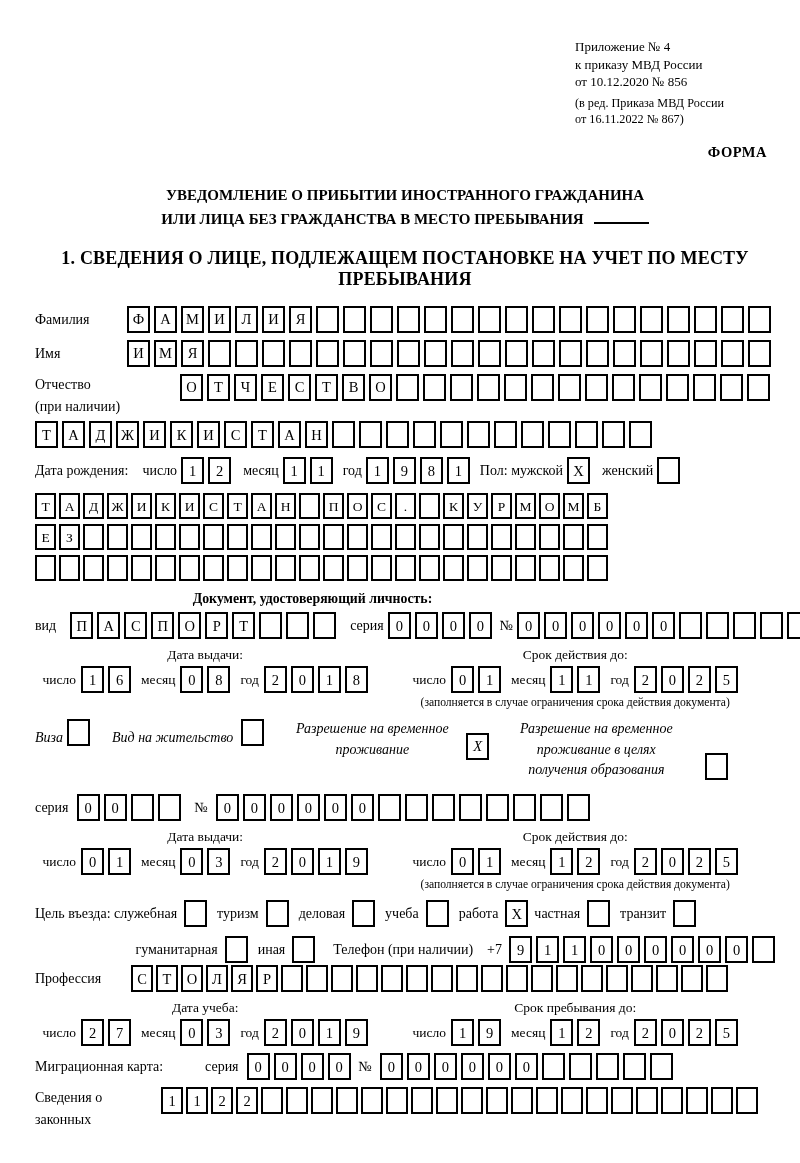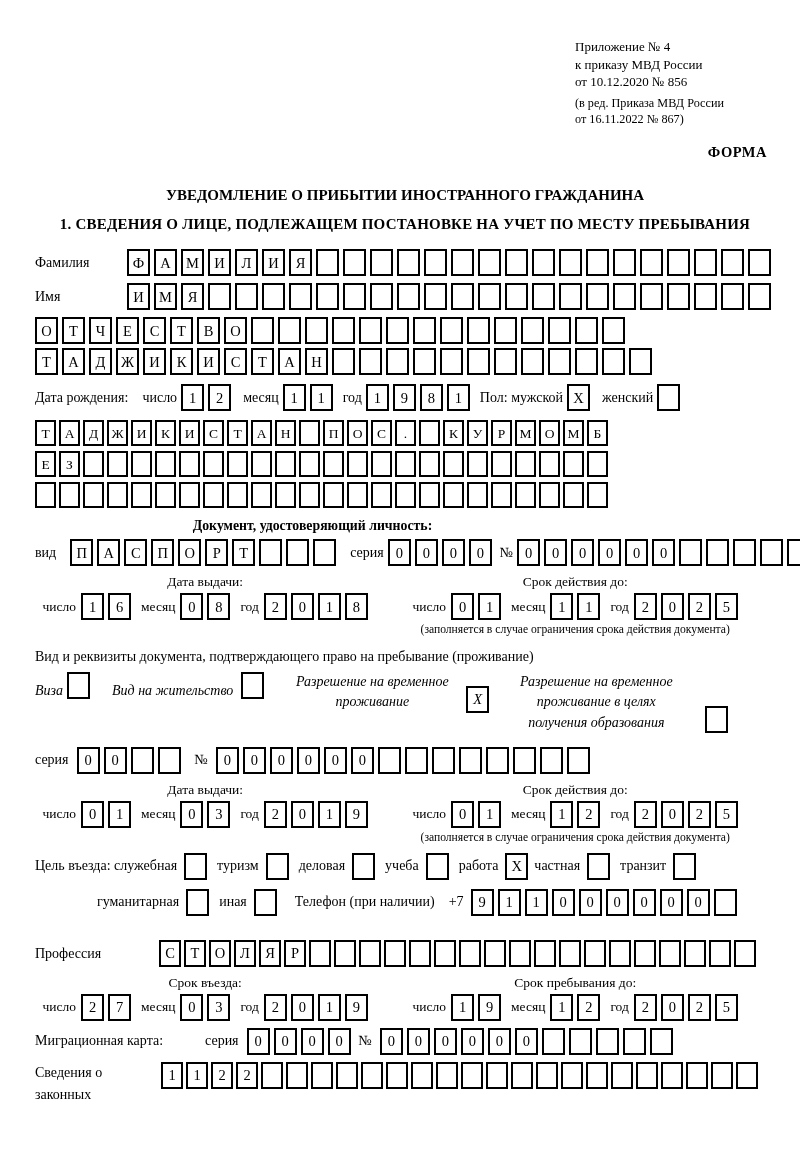--- a/index.html
+++ b/index.html
@@ -11,21 +11,21 @@
     padding:38px 25px 20px 35px;
     position:relative;
     overflow:hidden;
   }
   .hdr { width:200px; margin-left:auto; font-size:13px; line-height:1.35; }
   .hdr .small { font-size:12.2px; }
   .hdr .gap { margin-top:4px; }
   .form-label { text-align:right; font-weight:bold; font-size:14.5px; margin:16px 8px 0 0; letter-spacing:.5px; }
   .title { text-align:center; font-weight:bold; font-size:15px; line-height:1.65; margin-top:22px; }
   .blank-line { display:inline-block; width:55px; border-bottom:2px solid #000; height:12px; margin-left:10px; }
-  .section-title { text-align:center; font-weight:bold; font-size:15px; margin-top:9px; letter-spacing:.2px; }
+  .section-title { text-align:center; font-weight:bold; font-size:18px; margin-top:16px; letter-spacing:.2px; }
 
   .frow { display:flex; align-items:flex-start; margin-top:7px; }
   .lbl { font-size:14px; line-height:1.25; padding-top:5px; flex:none; }
   .lbl-col { font-size:14px; line-height:1.55; flex:none; }
 
   .cells { display:flex; gap:4px; flex-wrap:nowrap; }
   .cbox {
     display:inline-flex; align-items:center; justify-content:center;
     width:23px; height:27px; border:2px solid #000; flex:none;
     font-size:14.5px; line-height:1;
@@ -75,20 +75,21 @@
   <div>Приложение № 4</div>
   <div>к приказу МВД России</div>
   <div>от 10.12.2020 № 856</div>
   <div class="small gap">(в ред. Приказа МВД России</div>
   <div class="small">от 16.11.2022 № 867)</div>
 </div>
 <div class="form-label">ФОРМА</div>
 
 <div class="title">
   <div>УВЕДОМЛЕНИЕ О ПРИБЫТИИ ИНОСТРАННОГО ГРАЖДАНИНА</div>
+  <div><span>ИЛИ ЛИЦА БЕЗ ГРАЖДАНСТВА В МЕСТО ПРЕБЫВАНИЯ</span><span class="blank-line"></span></div>
 </div>
 
 <div class="section-title">1. СВЕДЕНИЯ О ЛИЦЕ, ПОДЛЕЖАЩЕМ ПОСТАНОВКЕ НА УЧЕТ ПО МЕСТУ ПРЕБЫВАНИЯ</div>
 
 <div class="frow" style="margin-top:16px;">
   <div class="lbl" style="width:92px;">Фамилия</div>
   <div class="cells">
       <span class="cbox">Ф</span>
       <span class="cbox">А</span>
       <span class="cbox">М</span>
@@ -140,20 +141,24 @@
       <span class="cbox"></span>
       <span class="cbox"></span>
       <span class="cbox"></span>
       <span class="cbox"></span>
       <span class="cbox"></span>
       <span class="cbox"></span>
     </div>
 </div>
 
 <div class="frow">
+  <div class="lbl-col" style="width:145px;">
+    <div>Отчество</div>
+    <div>(при наличии)</div>
+  </div>
   <div class="cells">
       <span class="cbox">О</span>
       <span class="cbox">Т</span>
       <span class="cbox">Ч</span>
       <span class="cbox">Е</span>
       <span class="cbox">С</span>
       <span class="cbox">Т</span>
       <span class="cbox">В</span>
       <span class="cbox">О</span>
       <span class="cbox"></span>
@@ -393,21 +398,20 @@
           <span class="cbox">0</span>
           <span class="cbox">2</span>
           <span class="cbox">5</span>
         </span>
     </div>
     <div class="dnote">(заполняется в случае ограничения срока действия документа)</div>
   </div>
 </div>
 
 <div class="para">
-  <div>Вид и реквизиты документа, подтверждающего право на пребывание (проживание)</div>
 </div>
 <div class="opt-row">
   <div class="opt">
     <span class="olabel">Виза</span>
     <span class="cells" style="margin-left:4px;">
         <span class="cbox"></span>
       </span>
   </div>
   <div class="opt" style="margin-left:22px;">
     <span class="olabel">Вид на жительство</span>
@@ -527,21 +531,21 @@
     </span>
   <span class="t">частная</span>
   <span class="cells">
       <span class="cbox"></span>
     </span>
   <span class="t">транзит</span>
   <span class="cells">
       <span class="cbox"></span>
     </span>
 </div>
-<div class="purpose-line" style="padding-left:62px;">
+<div class="purpose-line" style="padding-left:62px;justify-content:flex-end;">
   <span class="t">гуманитарная</span>
   <span class="cells">
       <span class="cbox"></span>
     </span>
   <span class="t">иная</span>
   <span class="cells" style="margin-right:18px;">
       <span class="cbox"></span>
     </span>
   <span class="t">Телефон (при наличии)</span>
   <span class="t" style="margin-left:14px;">+7</span>
@@ -552,21 +556,21 @@
       <span class="cbox">0</span>
       <span class="cbox">0</span>
       <span class="cbox">0</span>
       <span class="cbox">0</span>
       <span class="cbox">0</span>
       <span class="cbox">0</span>
       <span class="cbox"></span>
     </span>
 </div>
 
-<div class="frow" style="margin-top:24px;gap:28px;">
+<div class="frow" style="margin-top:2px;">
   <div class="lbl" style="width:96px;">Профессия</div>
   <div class="cells cells-md">
       <span class="cbox">С</span>
       <span class="cbox">Т</span>
       <span class="cbox">О</span>
       <span class="cbox">Л</span>
       <span class="cbox">Я</span>
       <span class="cbox">Р</span>
       <span class="cbox"></span>
       <span class="cbox"></span>
@@ -584,21 +588,21 @@
       <span class="cbox"></span>
       <span class="cbox"></span>
       <span class="cbox"></span>
       <span class="cbox"></span>
       <span class="cbox"></span>
     </div>
 </div>
 
 <div class="dates">
   <div class="dcol left">
-    <div class="dhead">Срок въезда:</div>
+    <div class="dhead">Дата учеба:</div>
     <div class="dboxes">
       <span class="t">число</span>
       <span class="cells">
           <span class="cbox">2</span>
           <span class="cbox">7</span>
         </span>
       <span class="t">месяц</span>
       <span class="cells">
           <span class="cbox">0</span>
           <span class="cbox">3</span>

